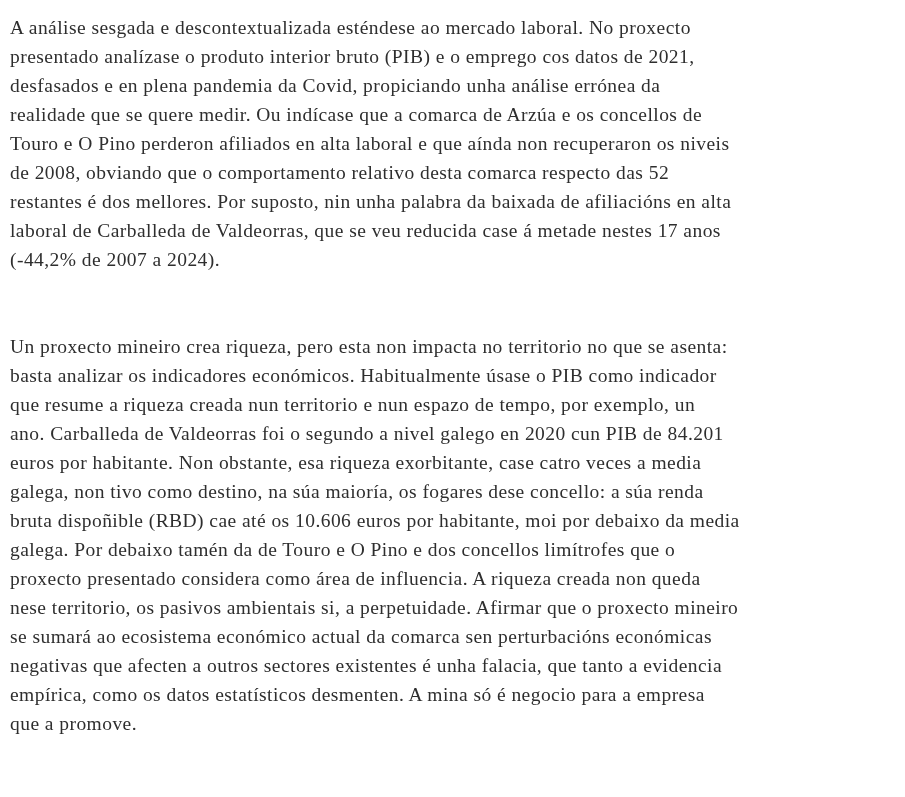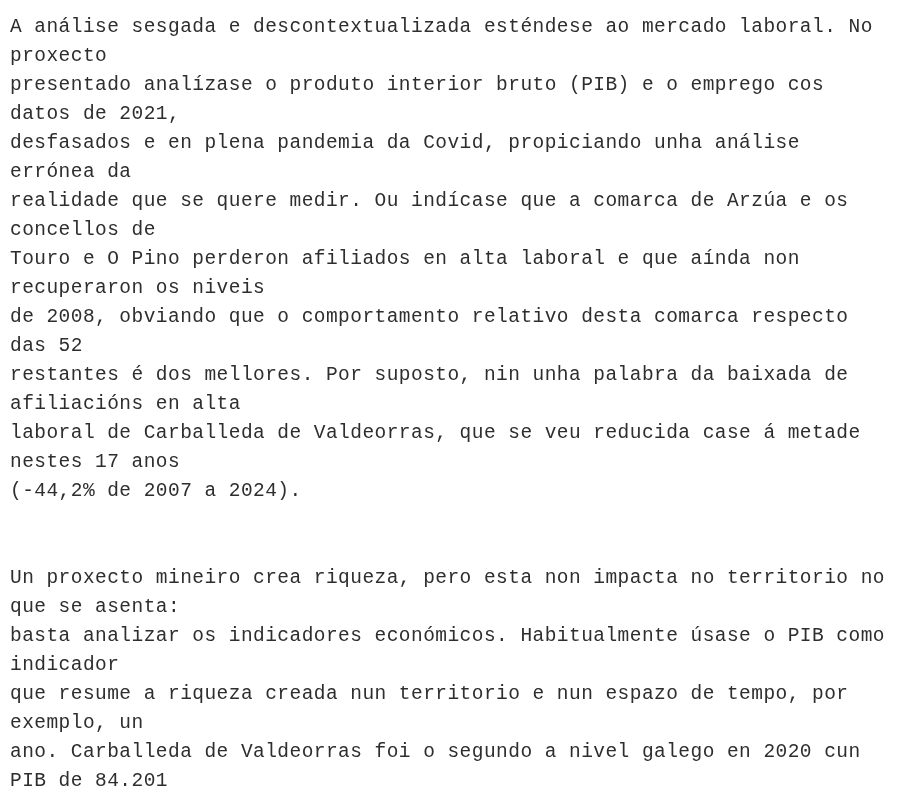--- a/index.html
+++ b/index.html
@@ -10,21 +10,21 @@
     width: 905px;
     height: 797px;
     background: #ffffff;
     overflow: hidden;
   }
   .page {
     box-sizing: border-box;
     width: 905px;
     height: 797px;
     padding: 13px 10px 0 10px;
-    font-family: Liberation Mono, monospace;
+    font-family: Liberation Serif, serif;
     color: #2e2e2e;
     font-size: 19.5px;
     line-height: 29px;
     letter-spacing: 0.45px;
   }
   .para {
     margin: 0 0 58px 0;
     white-space: pre-line;
     font-weight: 400;
     -webkit-font-smoothing: antialiased;

